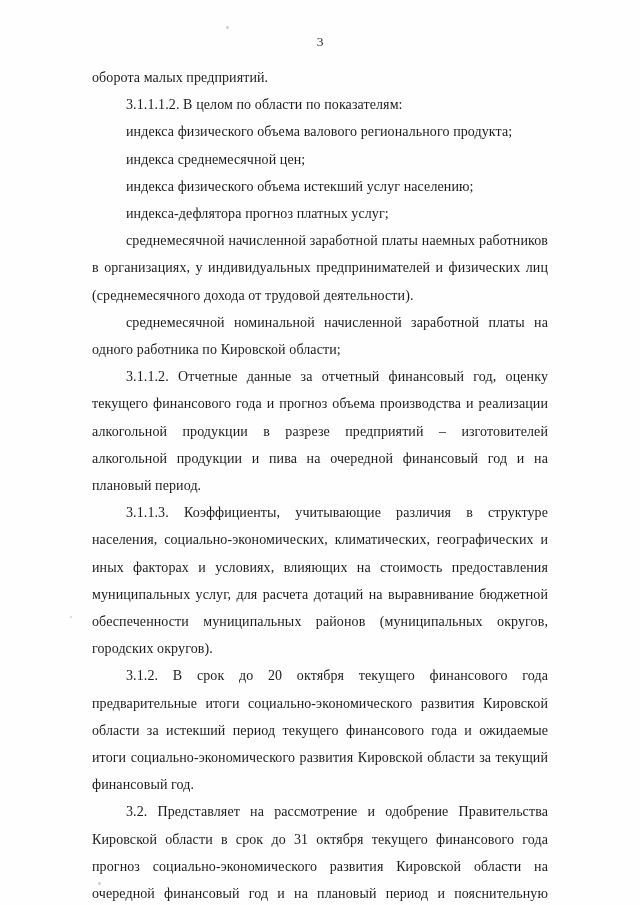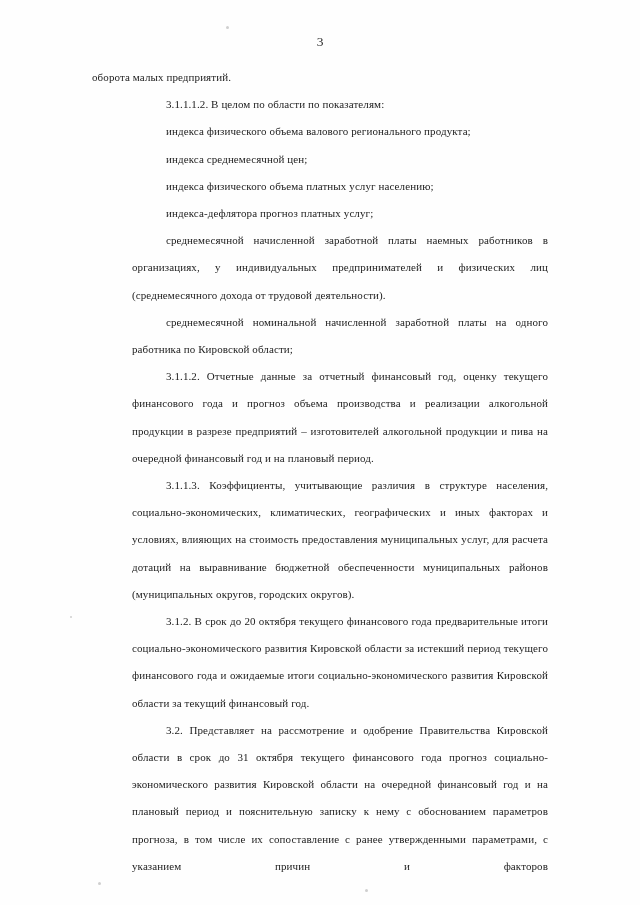--- a/index.html
+++ b/index.html
@@ -32,30 +32,29 @@
     color: #2b2b2b;
   }
   .content {
     position: absolute;
     top: 64px;
     left: 92px;
     width: 456px;
   }
   p.par {
     margin: 0;
-    font-size: 11px;
+    font-size: 14px;
     line-height: 27.2px;
     text-align: justify;
     text-justify: inter-word;
     color: #1c1c1c;
     letter-spacing: 0.1px;
   }
   p.par.indent {
     text-indent: 34px;
-    margin-left: 40px;
   }
   p.par.noindent {
     text-indent: 0;
   }
   
   p.par.stretch {
     text-align-last: justify;
   }
   .speck {
     position: absolute;
@@ -73,21 +72,21 @@
   <div class="speck" style="top:889px; left:365px; width:3px; height:3px;"></div>
   <div class="speck" style="top:616px; left:70px; width:2px; height:2px;"></div>
 
   <div class="page-number">3</div>
 
   <div class="content">
     <p class="par noindent">оборота малых предприятий.</p>
     <p class="par indent">3.1.1.1.2. В целом по области по показателям:</p>
     <p class="par indent">индекса физического объема валового регионального продукта;</p>
     <p class="par indent">индекса среднемесячной цен;</p>
-    <p class="par indent">индекса физического объема платных услуг населению;</p>
+    <p class="par indent">индекса физического объема истекший услуг населению;</p>
     <p class="par indent">индекса-дефлятора прогноз платных услуг;</p>
     <p class="par indent">среднемесячной начисленной заработной платы наемных работников в организациях, у индивидуальных предпринимателей и физических лиц (среднемесячного дохода от трудовой деятельности).</p>
     <p class="par indent">среднемесячной номинальной начисленной заработной платы на одного работника по Кировской области;</p>
     <p class="par indent">3.1.1.2. Отчетные данные за отчетный финансовый год, оценку текущего финансового года и прогноз объема производства и реализации алкогольной продукции в разрезе предприятий – изготовителей алкогольной продукции и пива на очередной финансовый год и на плановый период.</p>
     <p class="par indent">3.1.1.3. Коэффициенты, учитывающие различия в структуре населения, социально-экономических, климатических, географических и иных факторах и условиях, влияющих на стоимость предоставления муниципальных услуг, для расчета дотаций на выравнивание бюджетной обеспеченности муниципальных районов (муниципальных округов, городских округов).</p>
     <p class="par indent">3.1.2. В срок до 20 октября текущего финансового года предварительные итоги социально-экономического развития Кировской области за истекший период текущего финансового года и ожидаемые итоги социально-экономического развития Кировской области за текущий финансовый год.</p>
     <p class="par indent stretch">3.2. Представляет на рассмотрение и одобрение Правительства Кировской области в срок до 31 октября текущего финансового года прогноз социально-экономического развития Кировской области на очередной финансовый год и на плановый период и пояснительную записку к нему с обоснованием параметров прогноза, в том числе их сопоставление с ранее утвержденными параметрами, с указанием причин и факторов</p>
   </div>
 
 </div>

